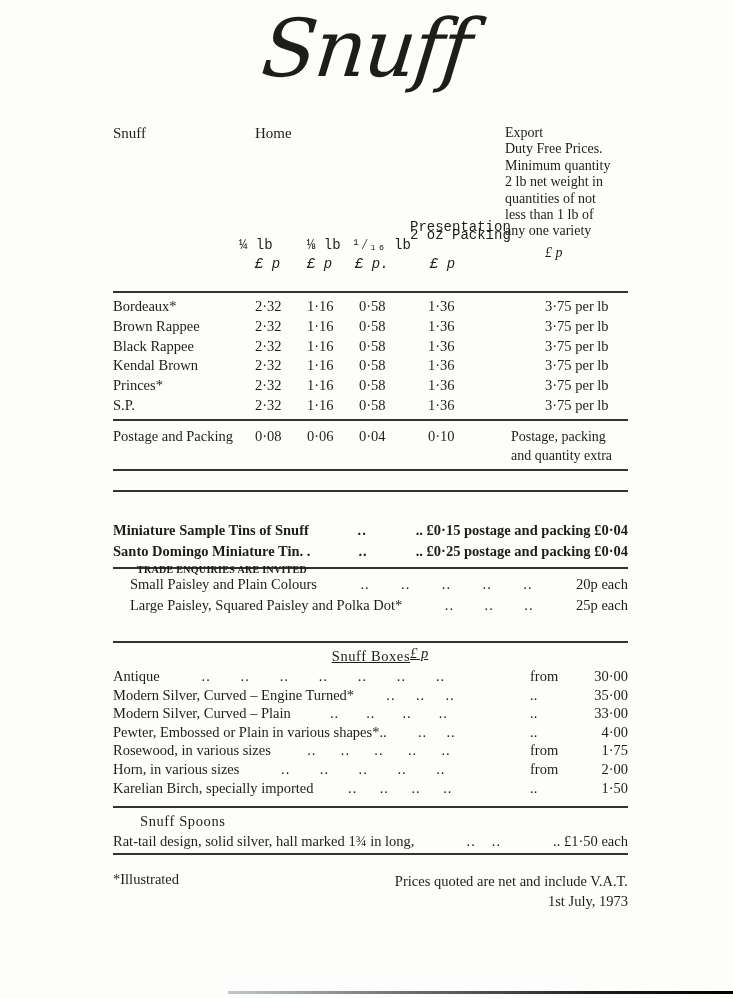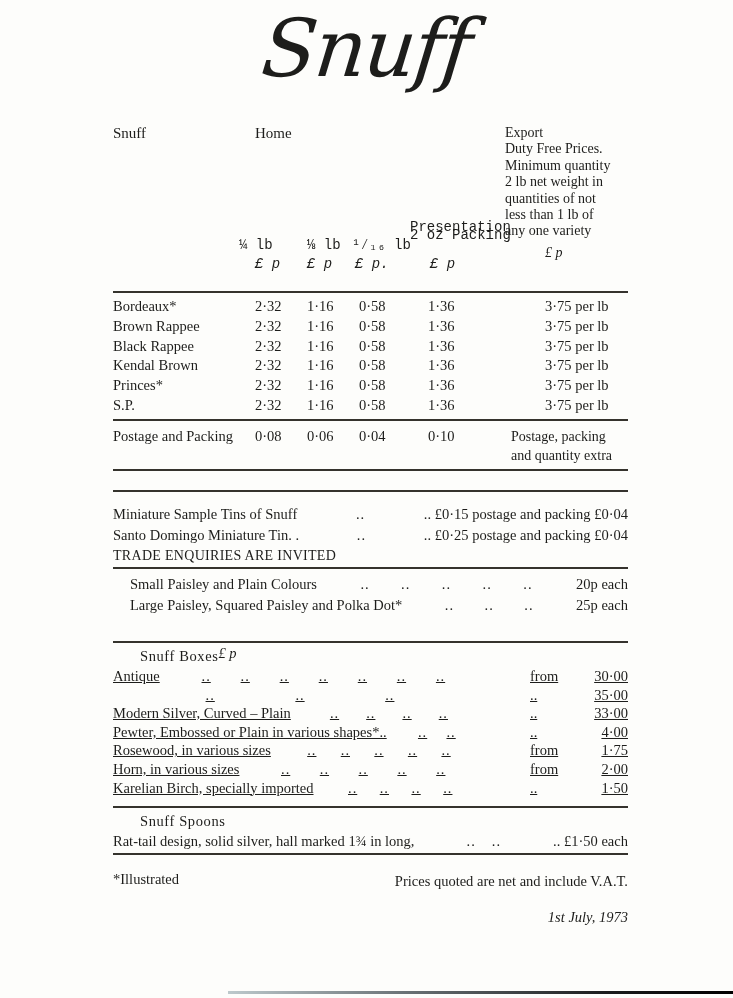--- a/index.html
+++ b/index.html
@@ -26,37 +26,37 @@
     position:absolute;left:0;width:515px;
     display:grid;grid-template-columns:142px 52px 52px 69px 83px 1fr;
   }
   .price-grid{top:297px;line-height:19.8px;}
   .postage-grid{top:427px;line-height:19px;}
   .cell-export{padding-left:34px;}
   .export-note{font-size:14px;line-height:19px;}
   .flexrow{display:flex;align-items:baseline;}
   .leader{flex:1;display:flex;justify-content:space-evenly;overflow:hidden;padding:0 12px;}
   .dotpair{letter-spacing:1px;}
-  .mini-block{position:absolute;left:0;top:506px;width:515px;}
+  .mini-block{position:absolute;left:0;top:522px;width:515px;font-weight:bold;}
   .mini-block .flexrow{height:20.5px;}
-  .trade-note{margin-top:1px;font-size:14px;letter-spacing:.3px;}
+  .trade-note{margin-top:1px;font-size:10px;letter-spacing:.3px;margin-left:24px;}
   .section-heading{padding-left:27px;letter-spacing:.6px;}
   .hk-block{position:absolute;left:0;top:576px;width:515px;}
   .hk-block .flexrow{height:20.5px;margin-left:17px;}
   .boxes-block{position:absolute;left:0;top:648px;width:515px;}
-  .boxes-head{display:flex;justify-content:flex-start;align-items:baseline;height:20px;}
+  .boxes-head{display:flex;justify-content:center;align-items:baseline;height:20px;text-decoration:underline;}
   .boxes-head .unit{padding-right:8px;position:relative;top:-3px;}
-  .boxes-block .row{height:18.6px;text-decoration:underline;}
+  .boxes-block .row{height:18.6px;}
   .from-slot{flex:none;width:50px;margin-left:43px;}
   .price-slot{flex:none;width:48px;text-align:right;}
   .spoons-block{position:absolute;left:0;top:813px;width:515px;}
   .spoons-block .flexrow{height:20px;margin-top:3px;gap:24px;}
   .footer{position:absolute;left:0;top:871px;width:515px;display:flex;justify-content:space-between;align-items:flex-start;}
   .footer-right{text-align:right;line-height:20px;}
-  .date-line{font-style:italic;margin-top:16px;}
+  .date-line{}
   .scan-edge{
     position:absolute;left:228px;top:991px;width:505px;height:3px;
     background:linear-gradient(90deg,#bdc9cc,#6a7276 35%,#1a1c1d 75%,#000);
   }
 </style>
 </head>
 <body>
 
 <div class="page">
 
@@ -207,20 +207,21 @@
             <span class="dotpair">..</span>
             <span class="dotpair">..</span>
             <span class="dotpair">..</span>
             <span class="dotpair">..</span>
             <span class="dotpair">..</span>
           </span>
         <span class="from-slot">from</span>
         <span class="price-slot">30·00</span>
       </div>
       <div class="flexrow row">
+        <span>Modern Silver, Curved – Engine Turned*</span>
         <span class="leader">
             <span class="dotpair">..</span>
             <span class="dotpair">..</span>
             <span class="dotpair">..</span>
           </span>
         <span class="from-slot">..</span>
         <span class="price-slot">35·00</span>
       </div>
       <div class="flexrow row">
         <span>Modern Silver, Curved – Plain</span>

